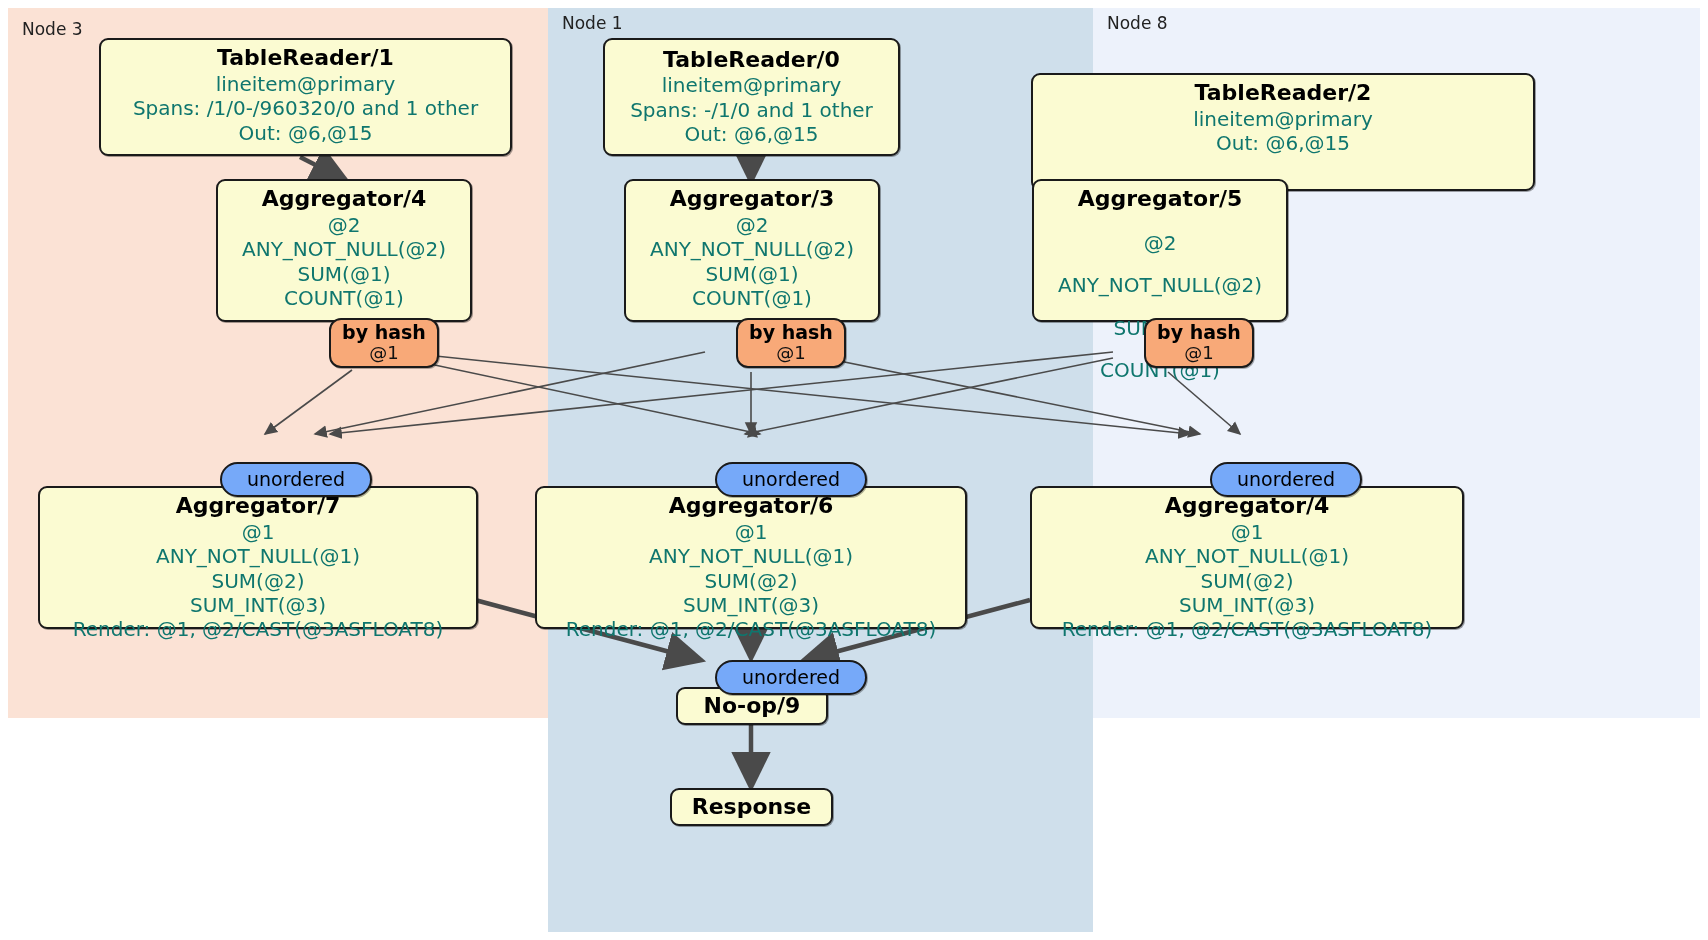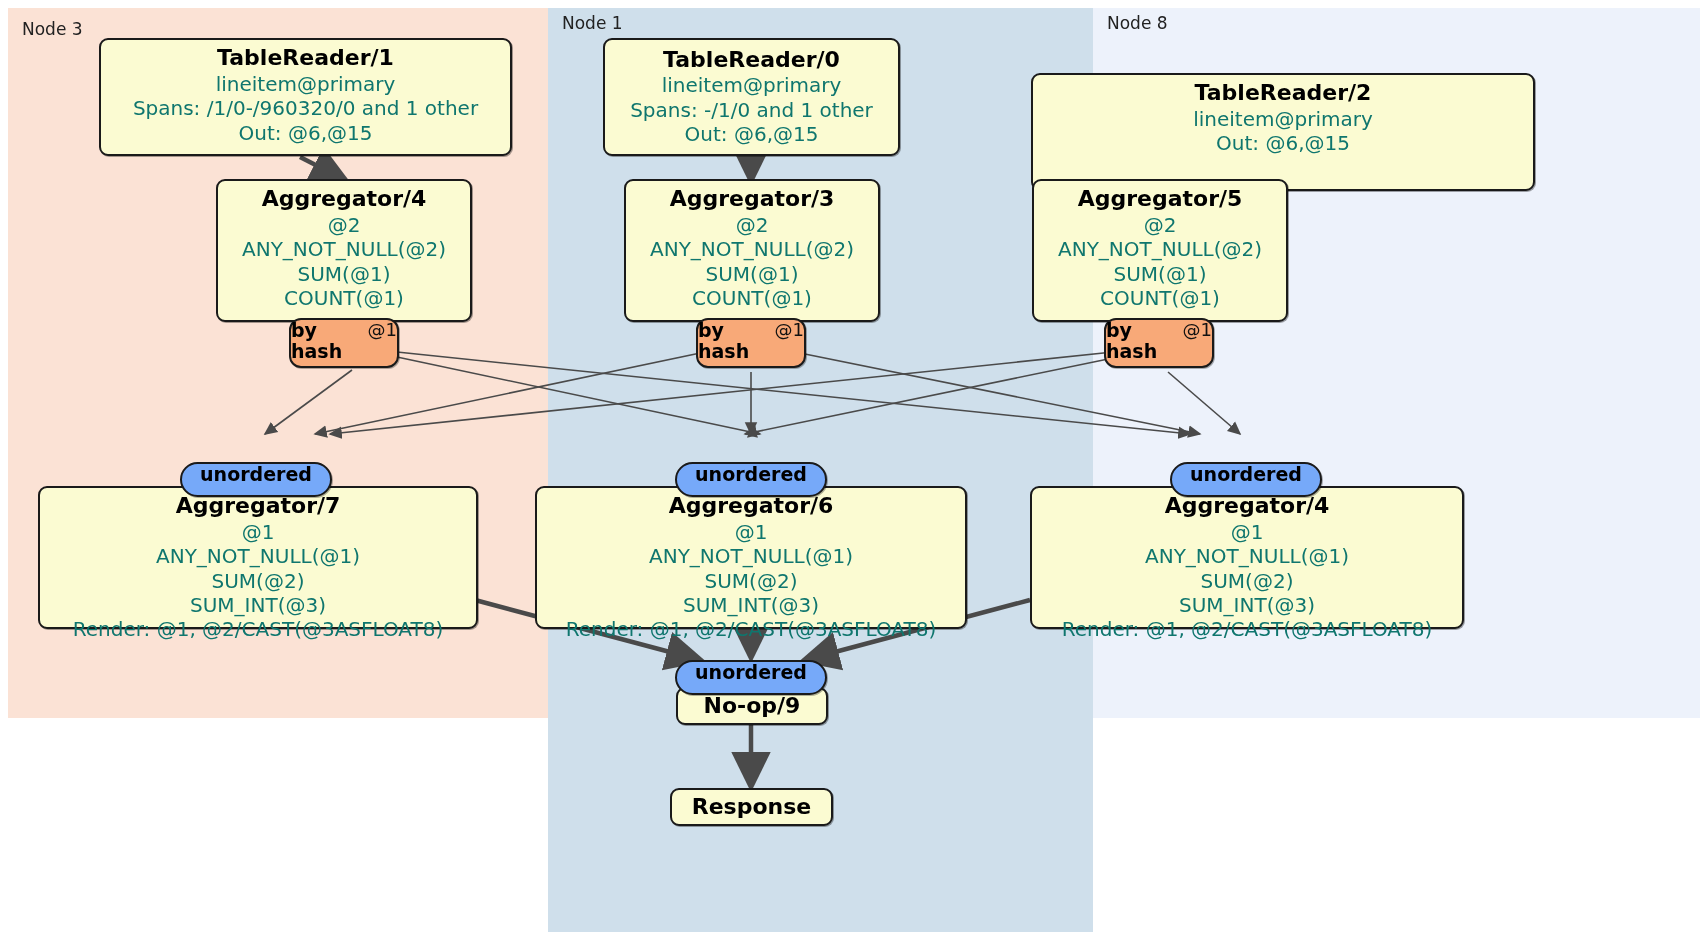--- a/index.html
+++ b/index.html
@@ -63,24 +63,26 @@
   }
   .proc.compact {
     justify-content: center;
     padding: 4px 14px;
   }
   
   .badge {
     position: absolute;
     box-sizing: border-box;
     display: flex;
-    flex-direction: row;
+    flex-direction: column;
+    align-items: center;
     justify-content: center;
     border: 2px solid #1a1a1a;
     box-shadow: 1px 1px 0 rgba(0,0,0,0.3);
+    margin-left: 40px;
   }
   .badge.hash {
     background: #f8a978;
     border-radius: 12px;
   }
   .badge.hash .lbl {
     font-weight: bold;
     font-size: 19px;
     color: #000000;
     line-height: 1.1;
@@ -88,21 +90,21 @@
   .badge.hash .sub {
     font-size: 18px;
     color: #111111;
     line-height: 1.15;
   }
   .badge.ord {
     background: #76a9f9;
     border-radius: 999px;
   }
   .badge.ord .lbl {
-    font-weight: bold;
+    font-weight: normal;
     font-size: 19px;
     color: #000000;
     line-height: 1.1;
   }
 </style>
 </head>
 <body>
 
 <div id="stage">
 
@@ -211,21 +213,21 @@
   <div class="proc compact" style="left:670px; top:788px; width:163px; height:38px;">
     <div class="title">Response</div>
   </div>
 
   <div class="proc" style="left:1031px; top:38px; width:504px; height:118px;margin-top:35px;">
     <div class="title">TableReader/2</div>
     <div class="line">lineitem@primary</div>
     <div class="line">Out: @6,@15</div>
   </div>
 
-  <div class="proc" style="left:1032px; top:179px; width:256px; height:143px;">
+  <div class="proc" style="left:1032px; top:179px; width:256px; height:143px;gap:18px;">
     <div class="title">Aggregator/5</div>
     <div class="line">@2</div>
     <div class="line">ANY_NOT_NULL(@2)</div>
     <div class="line">SUM(@1)</div>
     <div class="line">COUNT(@1)</div>
   </div>
 
   <div class="proc" style="left:1030px; top:486px; width:434px; height:143px;">
     <div class="title">Aggregator/4</div>
     <div class="line">@1</div>

